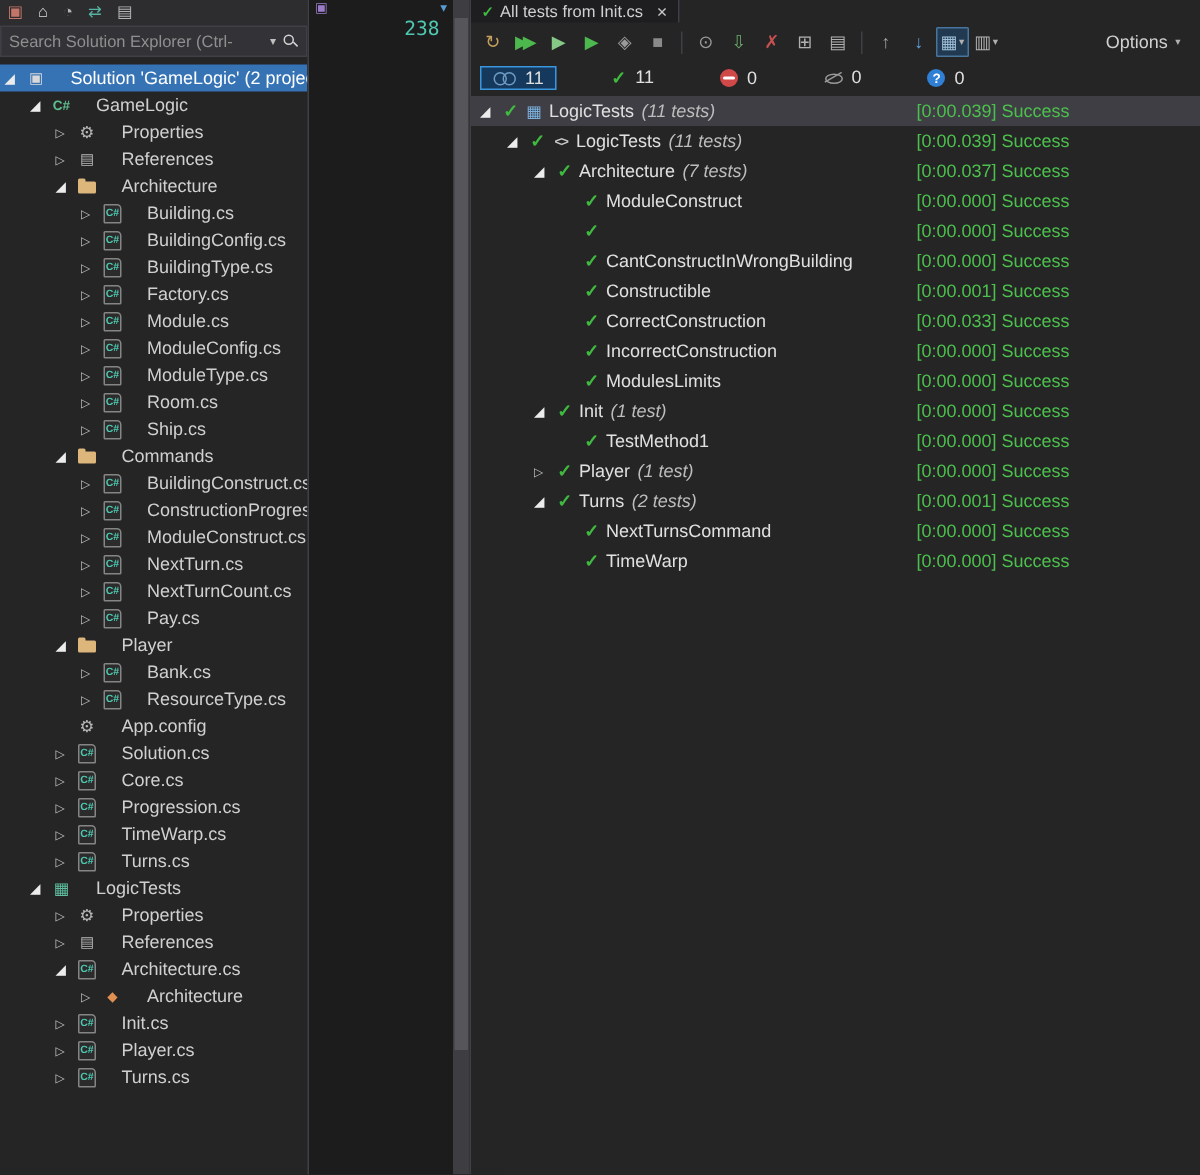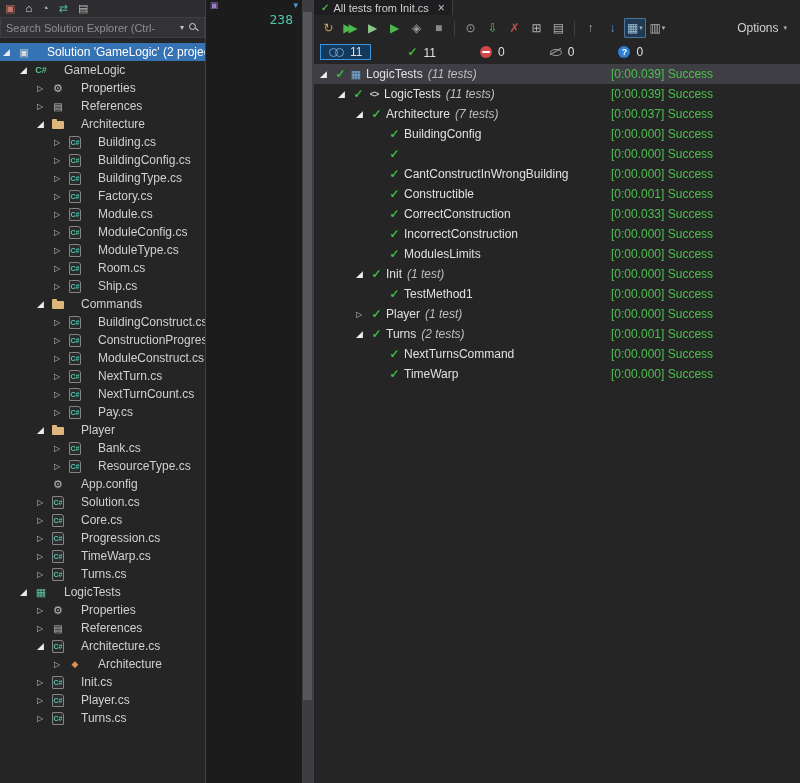--- a/index.html
+++ b/index.html
@@ -50,21 +50,21 @@
 .tab-close{color:#c8c8c8;font-size:12px;margin-left:5px;line-height:1}
 .tt-toolbar{height:26px;flex:none;display:flex;align-items:center;padding:0 4px}
 .tt-toolbar-icons{display:flex;align-items:center;gap:1px}
 .tb-icon{min-width:21px;height:20px;text-align:center;cursor:default;display:inline-flex;align-items:center;justify-content:center;gap:1px;font-size:12px;padding:0 2px}
 .tb-tight{letter-spacing:-4px;margin-right:4px}
 .tb-dd{font-size:7px;color:#b0b0b0}
 .tb-sep{width:1px;height:15px;background:#3f3f46;margin:0 4px}
 .tb-active{border:1px solid #49759c;background:#213a52;border-radius:1px}
 .tb-options{margin-left:auto;display:flex;align-items:center;gap:5px;font-size:12px;color:#d0d0d0;padding-right:9px;cursor:default}
 .tt-stats{height:21px;flex:none;display:flex;align-items:center;gap:28px;padding:0 6px}
-.stat{display:flex;align-items:flex-end;gap:6px;font-size:12px;color:#e0e0e0;padding:1px 8px;cursor:default}
+.stat{display:flex;align-items:flex-start;gap:6px;font-size:12px;color:#e0e0e0;padding:1px 8px;cursor:default}
 .stat.sel{background:#14395c;border:1px solid #3a96dd}
 .stat-val{line-height:1}
 .ic-check{color:#3fba3f;font-weight:bold;font-size:12px}
 .ic-chain{position:relative;width:15px;height:12px;display:inline-block}
 .ic-chain::before,.ic-chain::after{content:'';position:absolute;top:2px;width:7px;height:7px;border:1.5px solid #6f9cc4;border-radius:50%}
 .ic-chain::before{left:0}.ic-chain::after{left:6px}
 .ic-noentry{width:12px;height:12px;border-radius:50%;background:#d04848;position:relative;display:inline-block}
 .ic-noentry::after{content:'';position:absolute;left:2px;top:5px;width:8px;height:2px;background:#fff;border-radius:1px}
 .ic-eyeoff{width:13px;height:13px;position:relative;display:inline-block}
 .ic-eyeoff::before{content:'';position:absolute;left:1px;top:4px;width:10px;height:5px;border:1px solid #9a9a9a;border-radius:50%}
@@ -452,21 +452,21 @@
           <span class="arrow expanded">◢</span>
           <span class="tt-check">✓</span>
           <span class="tname">Architecture</span>
           <span class="tcount">(7 tests)</span>
           <span class="tresult">[0:00.037] Success</span>
         </div>
         <div class="tt-row">
           <span class="ind" style="width: 60px;"></span>
           <span class="arrow"></span>
           <span class="tt-check">✓</span>
-          <span class="tname">BuildingConfig</span>
+          <span class="tname">ModuleConstruct</span>
           <span class="tresult">[0:00.000] Success</span>
         </div>
         <div class="tt-row">
           <span class="ind" style="width: 60px;"></span>
           <span class="arrow"></span>
           <span class="tt-check">✓</span>
           <span class="tresult">[0:00.000] Success</span>
         </div>
         <div class="tt-row">
           <span class="ind" style="width: 60px;"></span>

